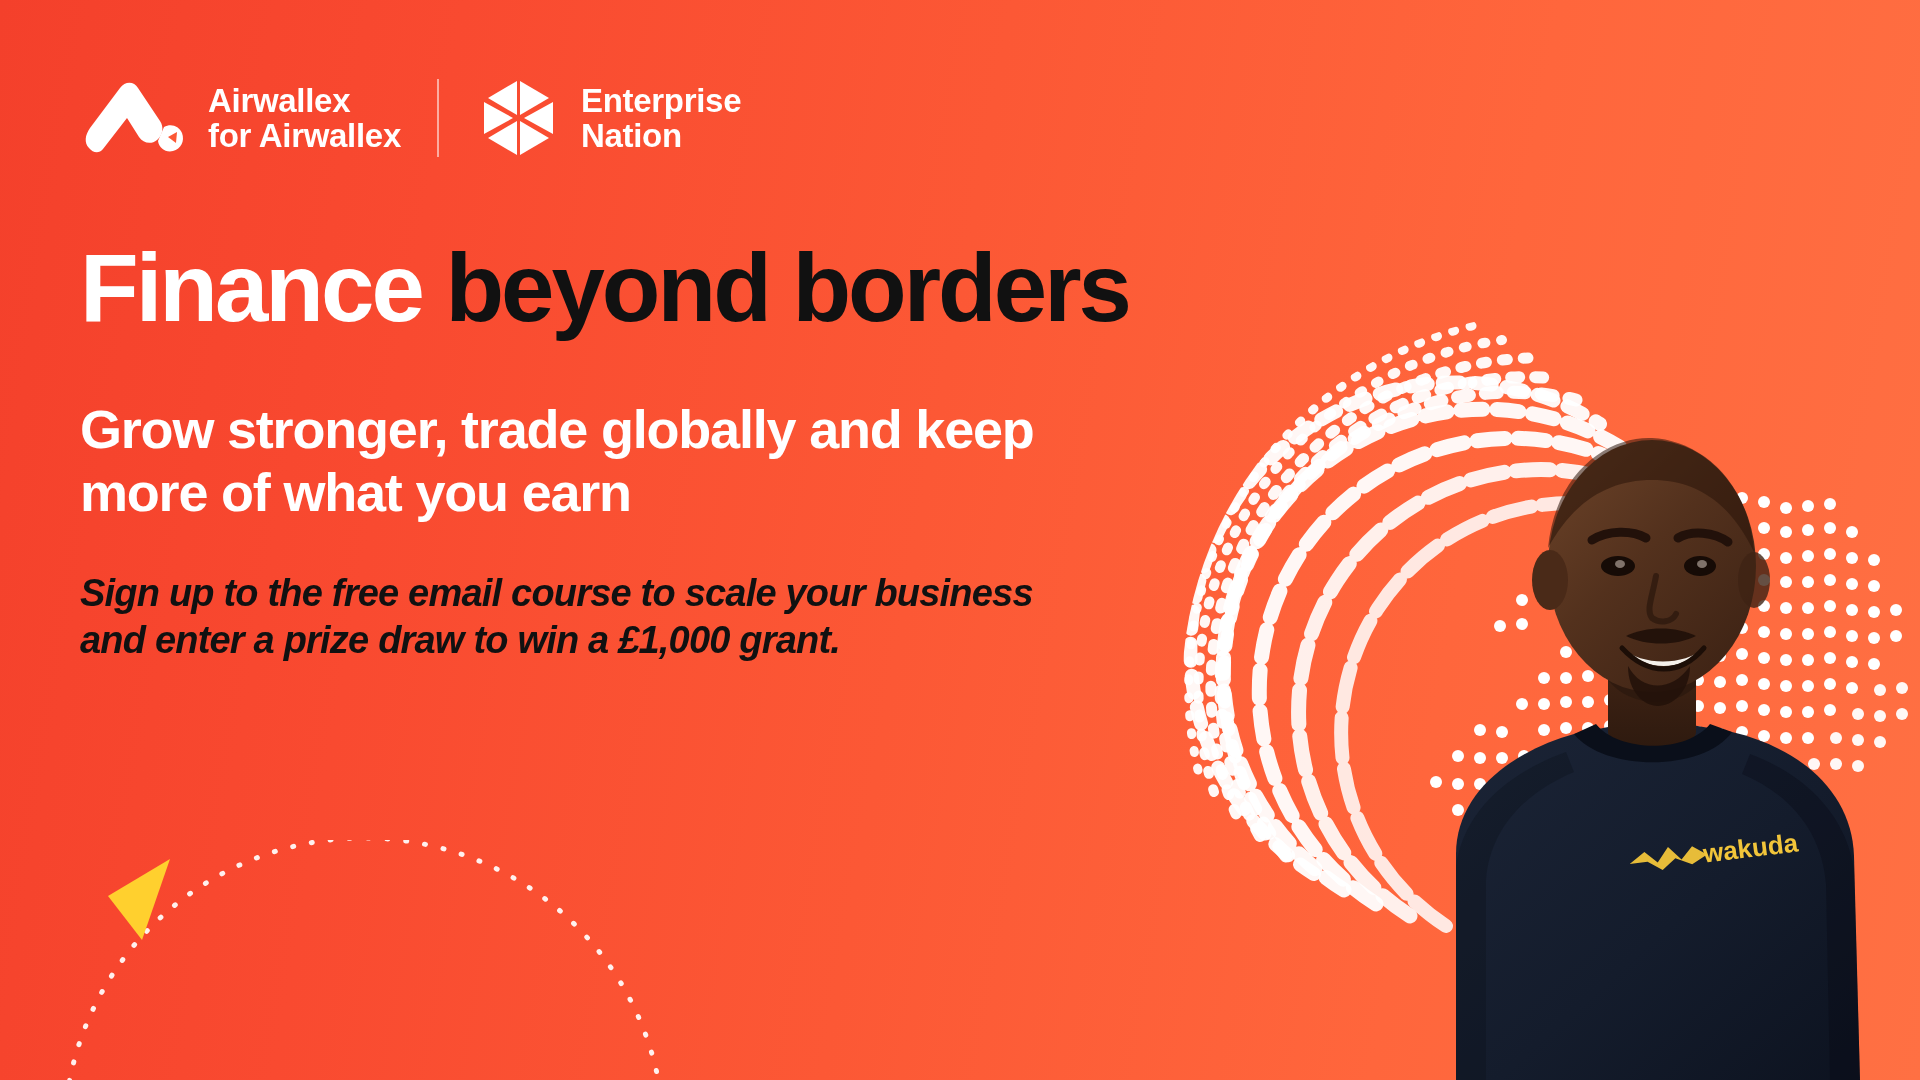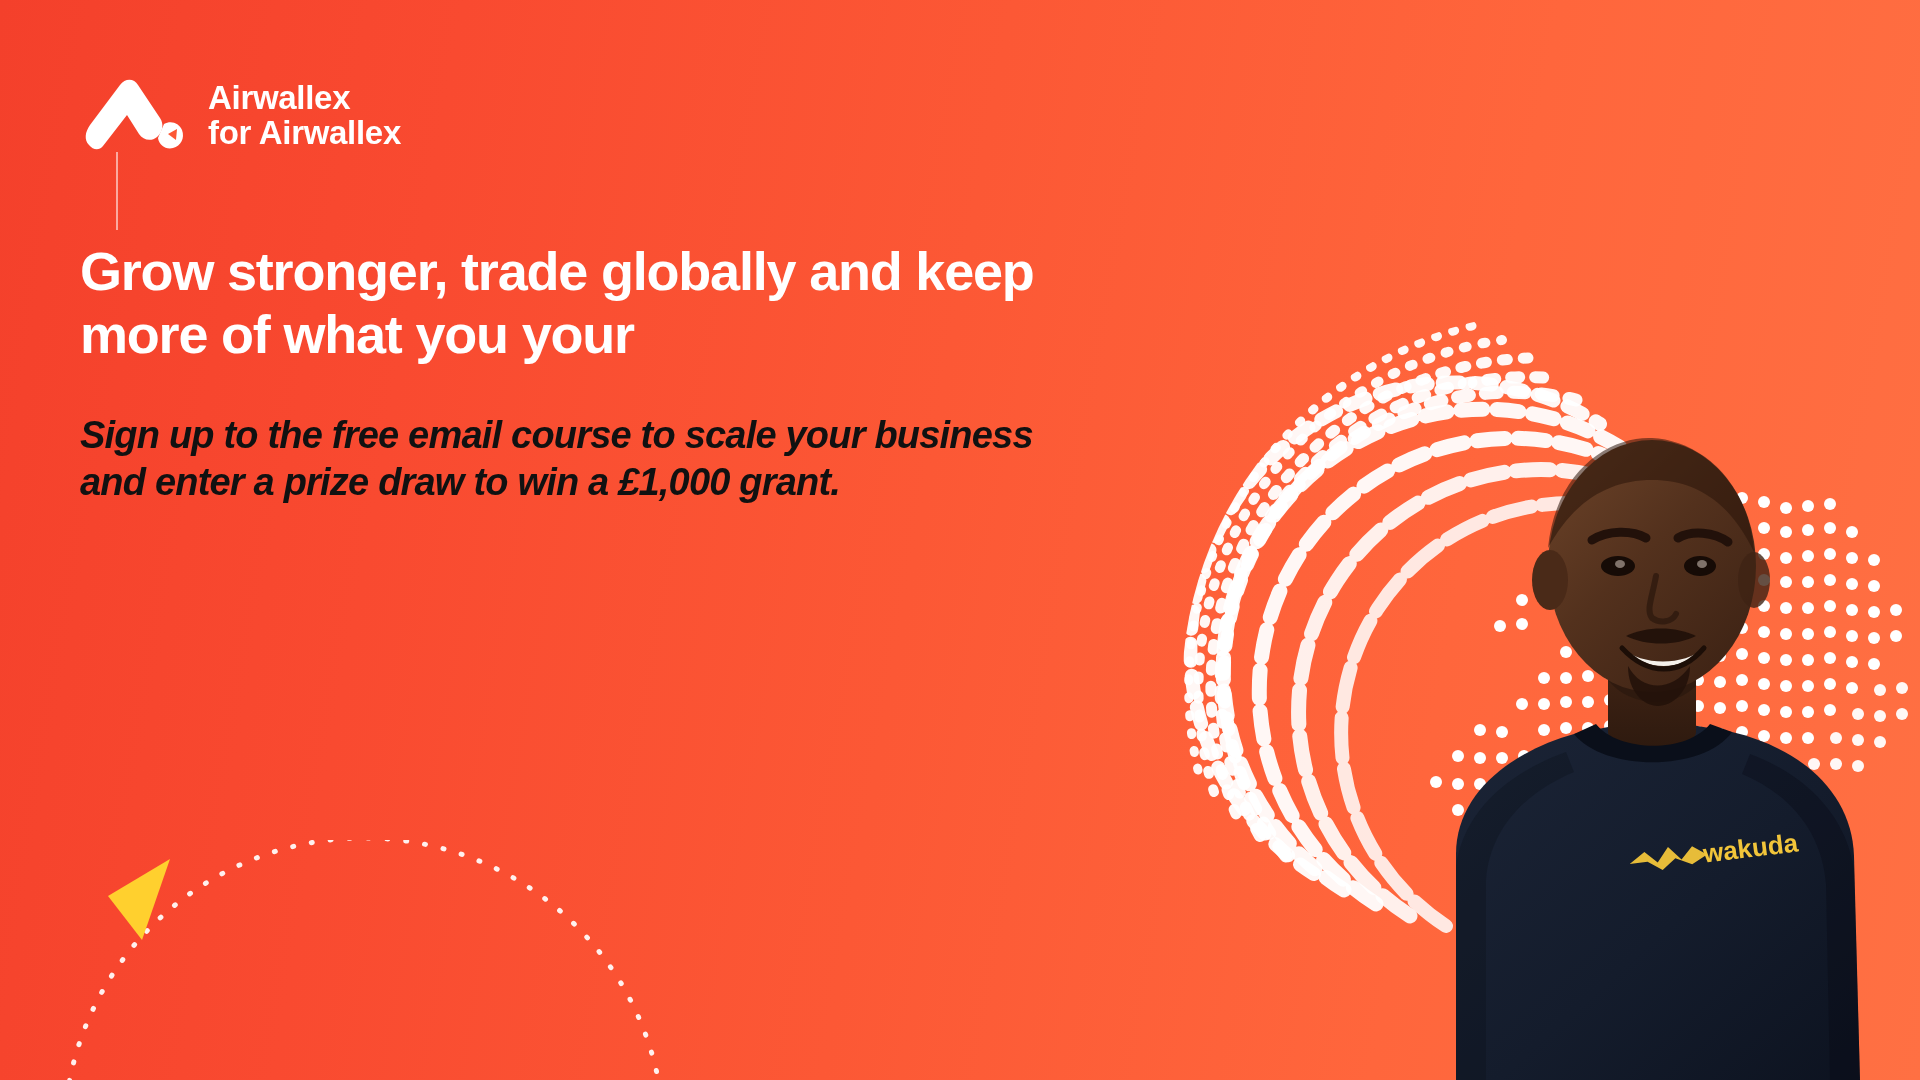--- a/index.html
+++ b/index.html
@@ -40,24 +40,23 @@
     right:0; bottom:0;
     width:560px; height:700px;
     pointer-events:none;
   }
   .person svg { display:block; width:100%; height:100%; }
 
   
   .logo-row {
     position:absolute;
     left:80px; top:78px;
-    display:flex; align-items:flex-start;
+    display:flex; align-items:center;
     height:80px;
     z-index:5;
-    flex-direction:column;
   }
   .aw-lockup { display:flex; align-items:center; gap:20px; }
   .aw-mark { width:108px; height:74px; flex:none; }
   .aw-mark svg { display:block; width:100%; height:100%; }
   .aw-words {
     color:#ffffff;
     font-weight:bold;
     font-size:33px;
     line-height:1.07;
     letter-spacing:-0.3px;
@@ -499,20 +498,42 @@
         </svg>
       </span>
       <span class="aw-words">
         <span>Airwallex</span><br>
         <span>for Airwallex</span>
       </span>
     </div>
 
     <span class="logo-divider"></span>
 
+    <div class="en-lockup">
+      <span class="en-mark">
+        <svg viewBox="0 0 84 84" xmlns="http://www.w3.org/2000/svg">
+          <g fill="#ffffff">
+            <path d="M 42 5 L 42 39 L 13 22 Z"></path>
+            <path d="M 45 5 L 74 22 L 45 39 Z"></path>
+            <path d="M 9 26 L 38 42 L 9 58 Z"></path>
+            <path d="M 78 26 L 78 58 L 49 42 Z"></path>
+            <path d="M 42 45 L 42 79 L 13 62 Z"></path>
+            <path d="M 45 45 L 74 62 L 45 79 Z"></path>
+          </g>
+        </svg>
+      </span>
+      <span class="en-words">
+        <span>Enterprise</span><br>
+        <span>Nation</span>
+      </span>
+    </div>
   </div>
 
   <div class="copy">
-    <h2 class="subhead">Grow stronger, trade globally and keep more of what you your</h2>
+    <h1 class="headline">
+      <span class="hl-white">Finance</span>
+      <span class="hl-black">beyond borders</span>
+    </h1>
+    <h2 class="subhead">Grow stronger, trade globally and keep more of what you earn</h2>
     <p class="body-copy">Sign up to the free email course to scale your business and enter a prize draw to win a £1,000 grant.</p>
   </div>
 
 </div>
 
 </body></html>

